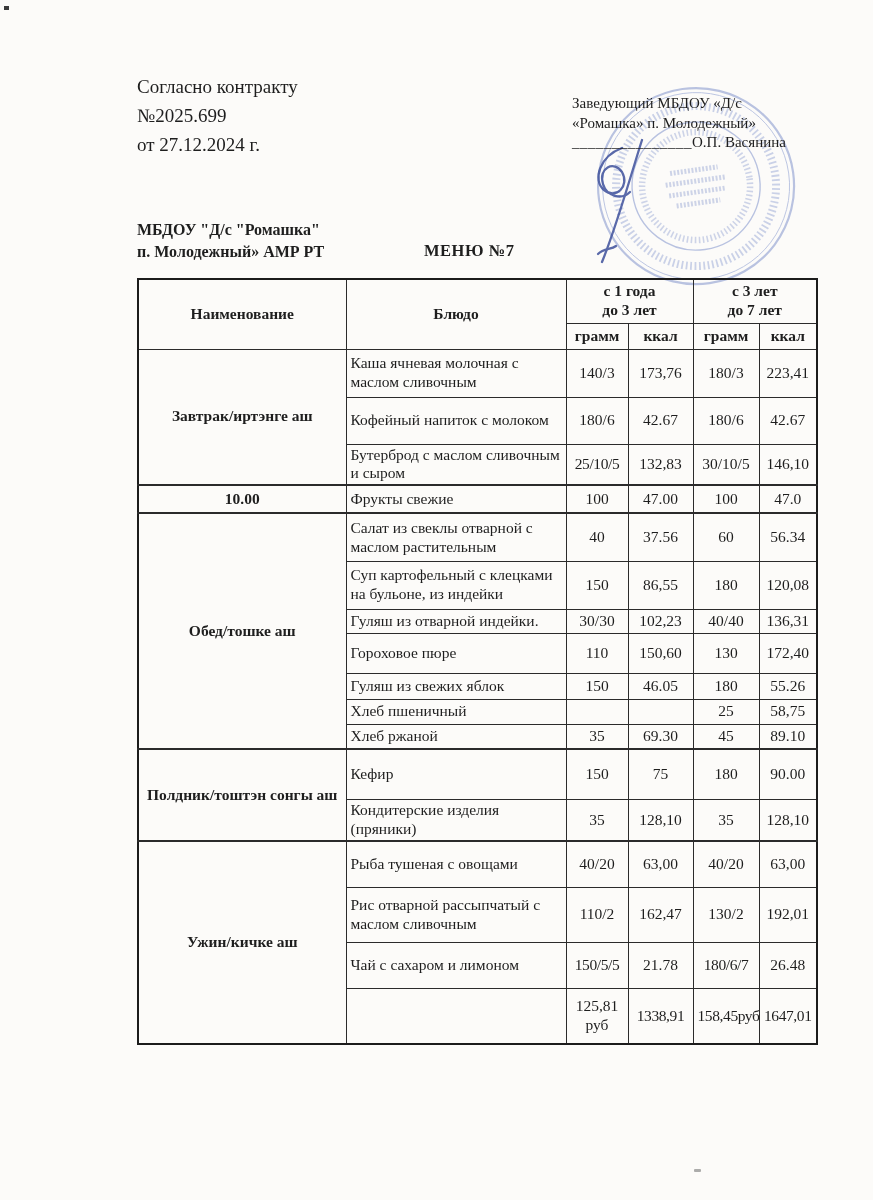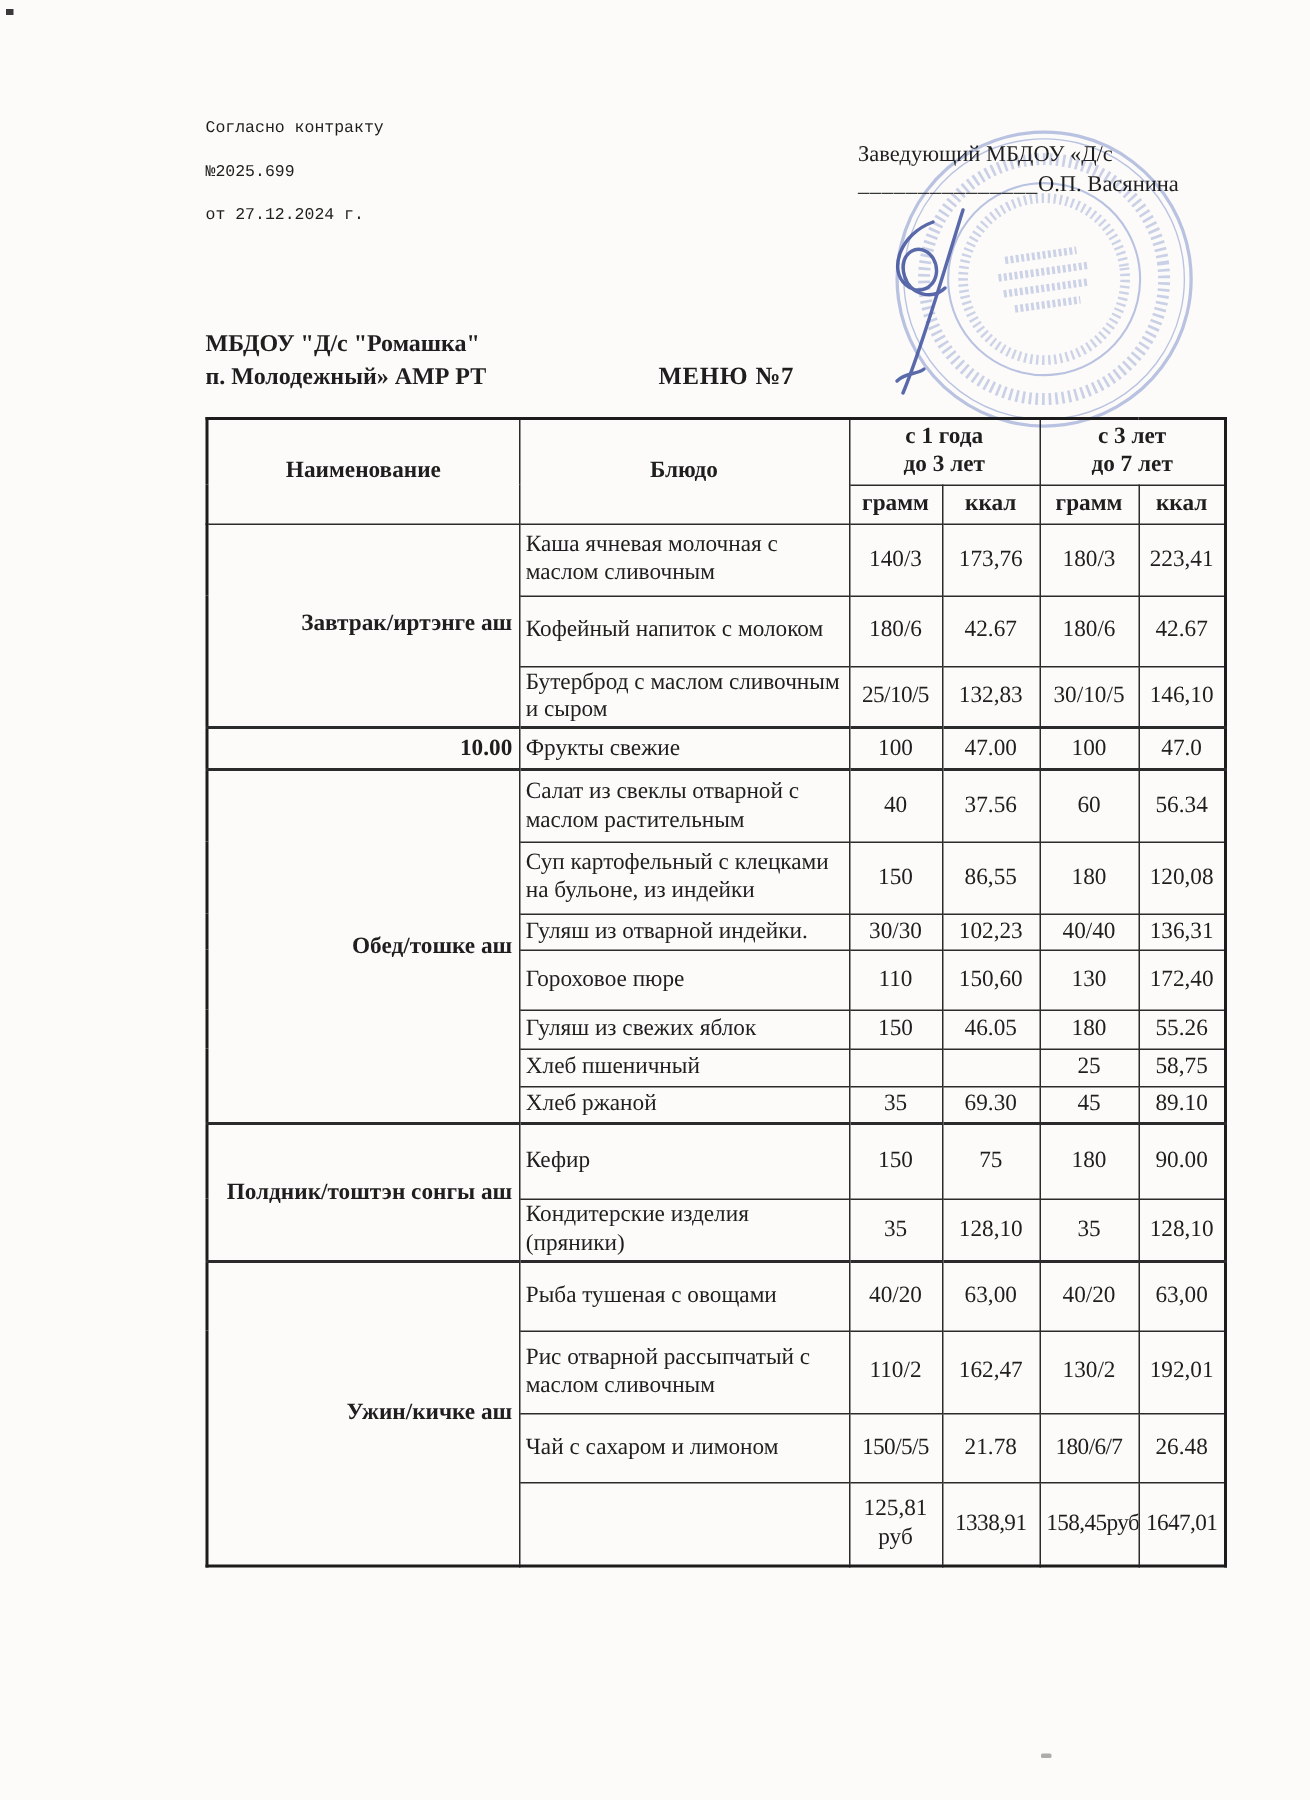--- a/index.html
+++ b/index.html
@@ -16,26 +16,26 @@
     width: 873px;
     height: 1200px;
     background: var(--paper);
     font-family: "Liberation Serif", serif;
     color: var(--ink);
     overflow: hidden;
     margin: 0 auto;
   }
   .abs { position: absolute; }
 
-  .contract { left: 137px; top: 72px; font-size: 11px; line-height: 29px; font-family: Liberation Mono, monospace; }
+  .contract { left: 137px; top: 72px; font-size: 19px; line-height: 29px; }
   .approval { left: 572px; top: 94px; font-size: 15px; line-height: 19.5px; width: 300px; z-index: 3; }
   .approval .sigline { letter-spacing: 0.5px; }
 
   .org { left: 137px; top: 219px; font-size: 16px; line-height: 21.5px; font-weight: 700; }
-  .menu-title { left: 439px; top: 241px; font-size: 16.5px; font-weight: 700; letter-spacing: 0.5px; }
+  .menu-title { left: 424px; top: 241px; font-size: 16.5px; font-weight: 700; letter-spacing: 0.5px; }
 
   .stamp { left: 584px; top: 78px; z-index: 1; color: var(--stamp-blue); opacity: 0.52; transform: rotate(-8deg); }
   .signature { left: 570px; top: 136px; z-index: 2; color: var(--signature-blue); opacity: 0.88; }
 
   table.menu {
     position: absolute;
     left: 137px; top: 278px;
     width: 679px;
     border-collapse: collapse;
     table-layout: fixed;
@@ -51,21 +51,21 @@
   }
   table.menu { border: 2.5px solid #1c1c1c; }
   table.menu th { font-weight: 700; text-align: center; }
   th.grp { white-space: pre-line; line-height: 1.3; }
   td.dish, th.dish-h { border-left-width: 2.5px; }
   td.dish { text-align: left; padding-left: 5px; }
   td.num { text-align: center; font-size: 15px; }
   td.name-cell {
     font-weight: 700;
     vertical-align: top;
-    text-align: right;
+    text-align: center;
     padding-left: 5px;
   }
   td.pt-breakfast { padding-top: 20px; }
   td.pt-ten { padding-top: 2px; }
   td.pt-lunch { padding-top: 30px; }
   td.pt-snack { padding-top: 16px; }
   td.pt-dinner { padding-top: 26px; }
   tr.sec-start > td { border-top-width: 2.5px; margin-top: 21px; }
   td.va-top { vertical-align: top; }
   td.va-bottom { vertical-align: bottom; }
@@ -105,20 +105,21 @@
   </svg>
 
   <div class="abs contract">
     <div>Согласно контракту</div>
     <div>№2025.699</div>
     <div>от 27.12.2024 г.</div>
   </div>
 
   <div class="abs approval">
     <div>Заведующий МБДОУ «Д/с</div>
+    <div>«Ромашка» п. Молодежный»</div>
     <div><span class="sigline">_______________</span><span>О.П. Васянина</span></div>
   </div>
 
   <div class="abs org">
     <div>МБДОУ "Д/с  "Ромашка"</div>
     <div>п. Молодежный» АМР РТ</div>
   </div>
 
   <div class="abs menu-title">МЕНЮ №7</div>
 

